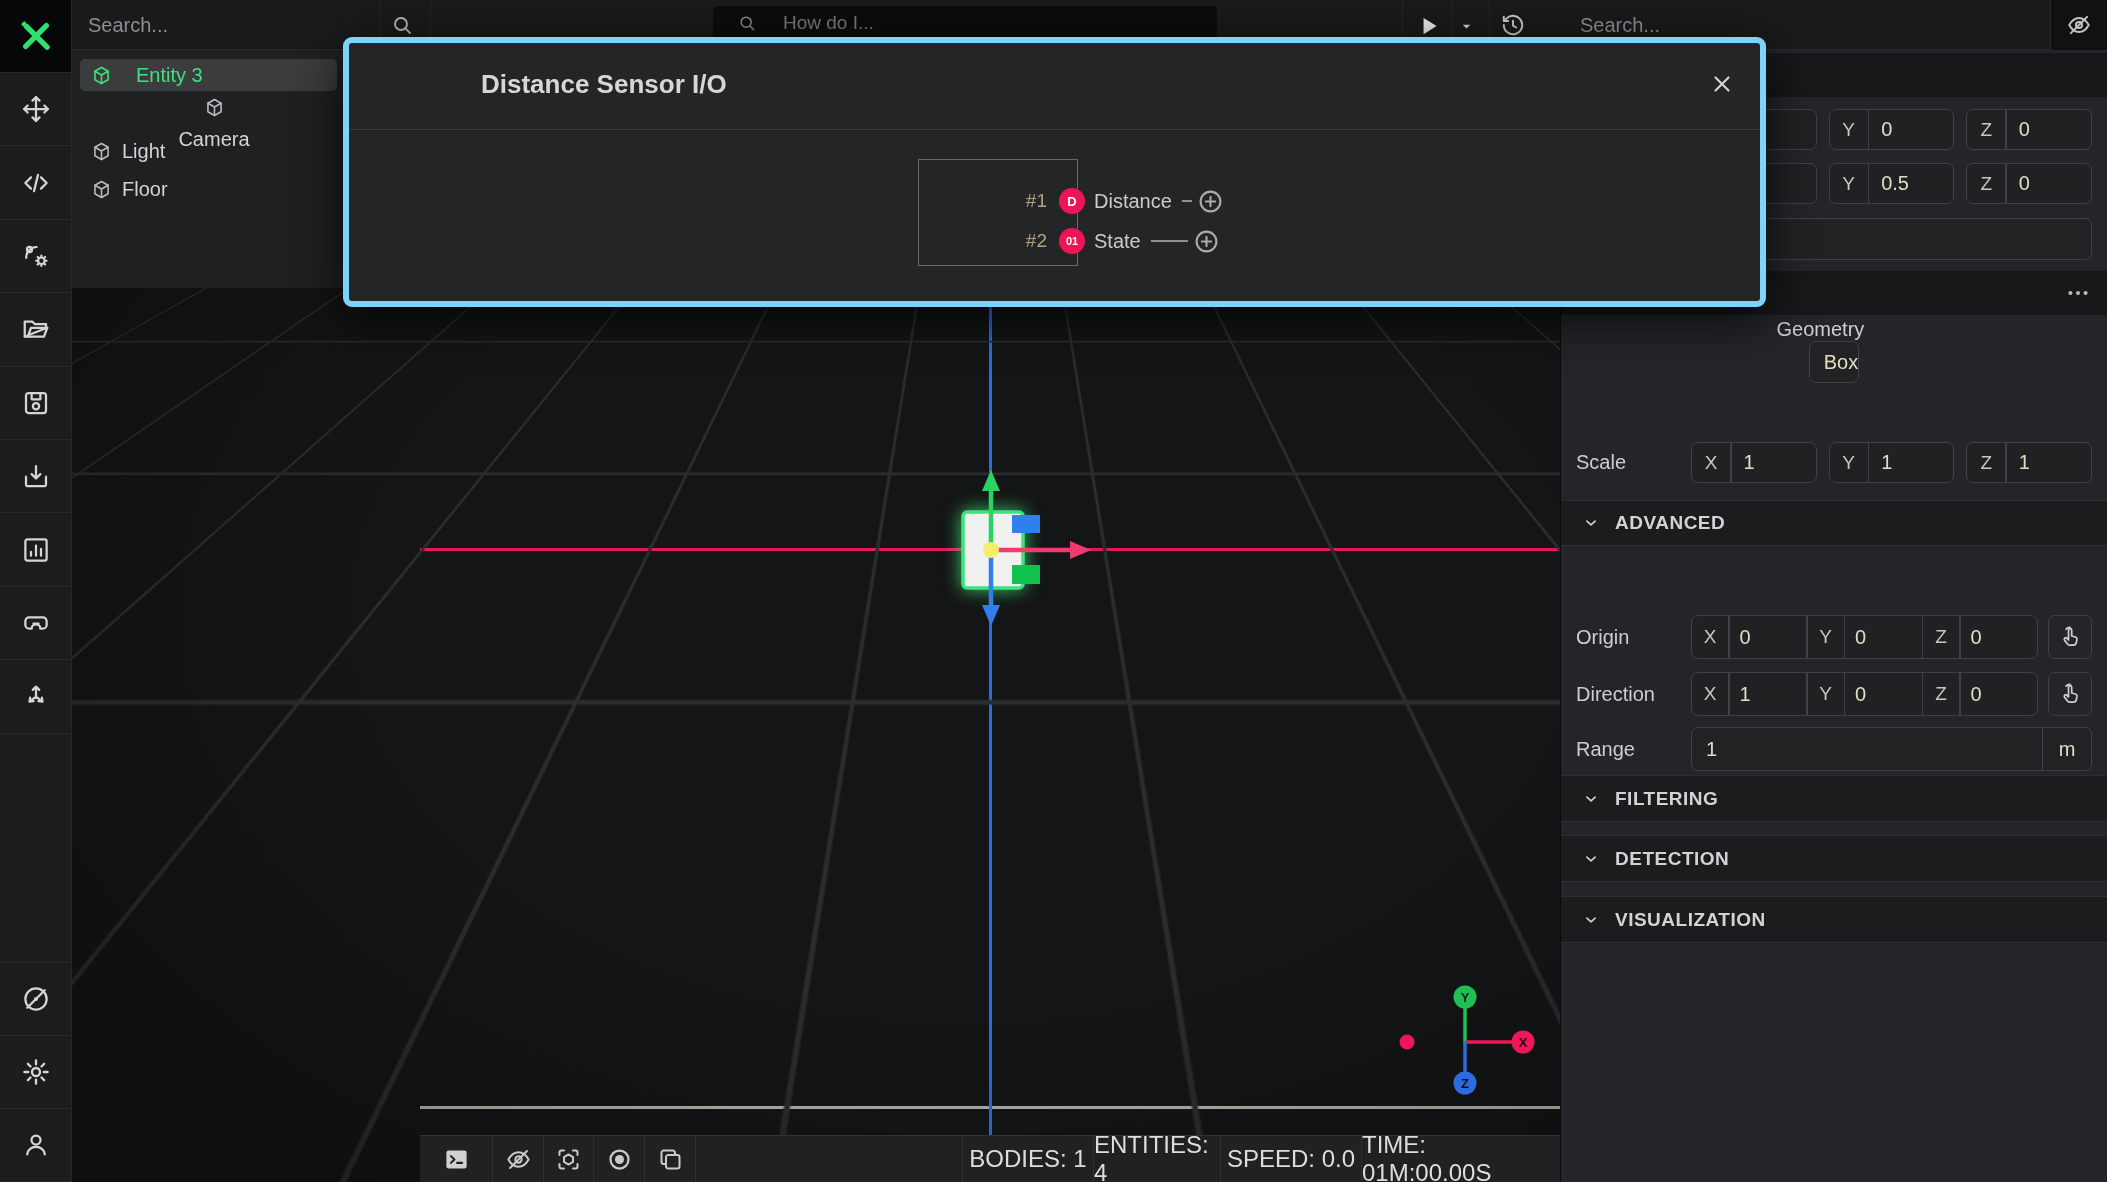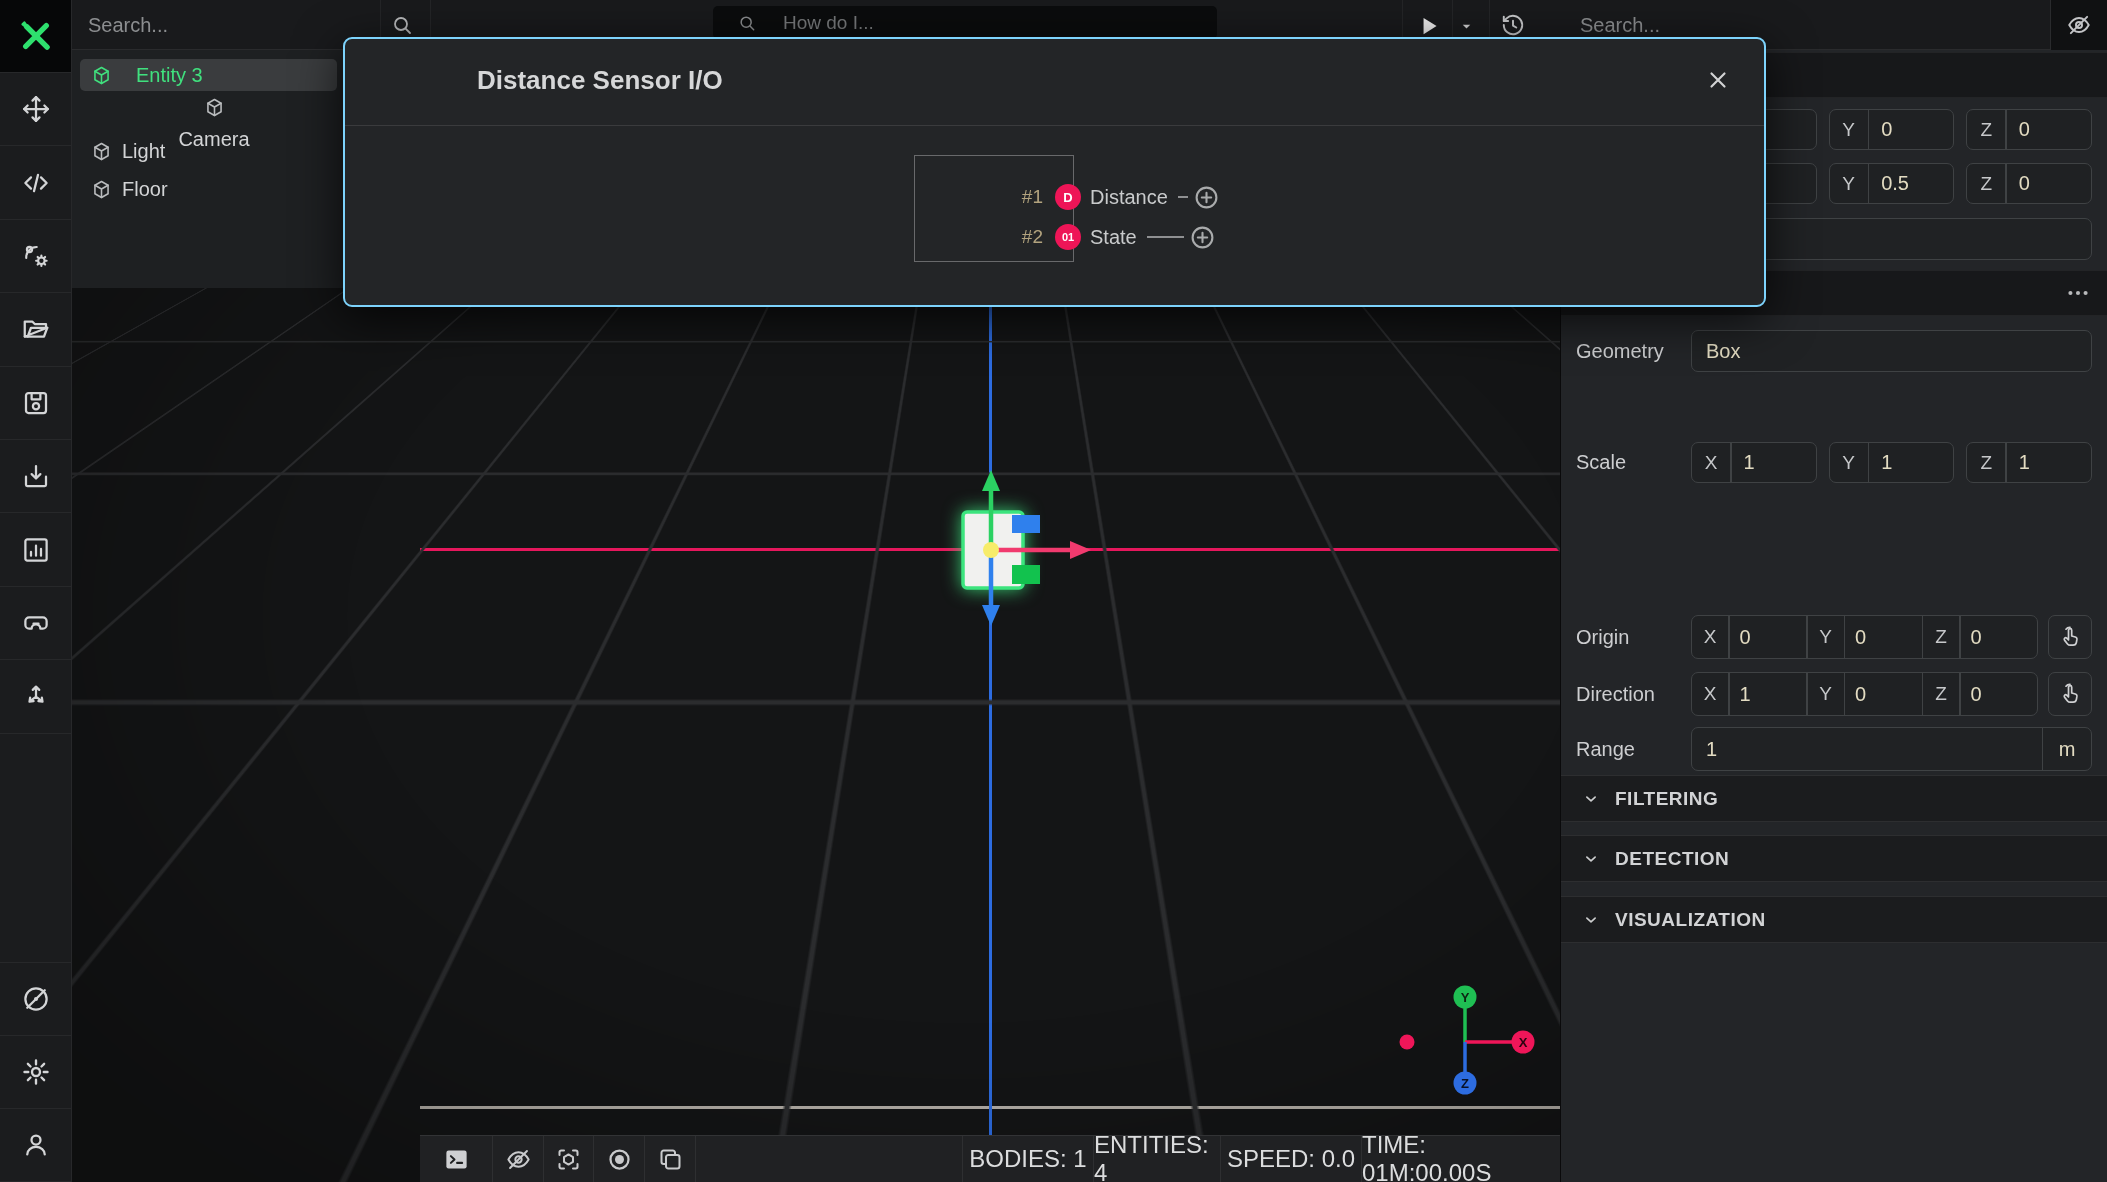--- a/index.html
+++ b/index.html
@@ -100,21 +100,21 @@
   .xyzgroup{flex:1;display:flex;align-items:center;border:1.5px solid #3f4244;border-radius:7px;
         height:44px;background:rgba(0,0,0,.10);overflow:hidden;}
   .xyzgroup .axl{width:36px;}
   .xyzgroup .gval{flex:1;padding-left:10px;color:#e3dcc2;font-size:20px;}
   .hbtn{width:44px;height:44px;border:1.5px solid #3f4244;border-radius:7px;margin-left:10px;
         display:flex;align-items:center;justify-content:center;color:#cfd0d2;flex:none;cursor:pointer;}
   .hbtn .icon{width:24px;height:24px;}
 
   
   .modal{position:absolute;left:343px;top:37px;width:1423px;height:270px;background:#232527;
-        border:2px solid #7dd3fc;border-radius:9px;z-index:10;
+        border:6px solid #7dd3fc;border-radius:9px;z-index:10;
         box-shadow:0 12px 48px rgba(0,0,0,.75);}
   .mtitle{position:absolute;left:132px;top:26px;font-size:26px;font-weight:600;color:#d6d7d8;}
   .mclose{position:absolute;left:1360px;top:28px;width:26px;height:26px;color:#d2d3d4;cursor:pointer;}
   .mdiv{position:absolute;left:0;right:0;top:86px;height:1px;background:#3a3b3d;}
   .nodebox{position:absolute;left:569px;top:116px;width:160px;height:107px;border:1.5px solid #68696b;}
   .port-row{position:absolute;left:662px;width:208px;height:36px;display:flex;align-items:center;}
   .pnum{width:36px;text-align:right;color:#b2a37e;font-size:19px;flex:none;}
   .pbadge{width:26px;height:26px;border-radius:50%;background:#ee1557;color:#fff;font-weight:bold;
         font-size:13px;display:flex;align-items:center;justify-content:center;margin-left:12px;flex:none;}
   .pbadge.small{font-size:11px;}
@@ -476,21 +476,21 @@
     <div class="band" style="top:220px;height:46px;background:#17181a;border-color:#232426;">
       <span class="dots icon">
           <svg viewBox="0 0 24 24">
             <circle cx="5" cy="12" r="1.9" fill="currentColor"></circle>
             <circle cx="12" cy="12" r="1.9" fill="currentColor"></circle>
             <circle cx="19" cy="12" r="1.9" fill="currentColor"></circle>
           </svg>
         </span>
     </div>
 
-    <div class="prow" style="top:280px;">
+    <div class="prow" style="top:268px;flex-direction:column;">
       <span class="plabel">Geometry</span>
       <div class="controls">
         <div class="wfield">
           <span class="fval">Box</span>
         </div>
       </div>
     </div>
 
 
     <div class="prow" style="top:392px;">
@@ -507,20 +507,28 @@
           <span class="fval">1</span>
         </div>
         <div class="xyzbox">
           <span class="axl">Z</span>
           <span class="vsep"></span>
           <span class="fval">1</span>
         </div>
       </div>
     </div>
 
+    <div class="band" style="top:450px;height:46px;">
+      <span class="chev icon">
+          <svg viewBox="0 0 24 24" fill="none" stroke="currentColor" stroke-width="2.2" stroke-linecap="round" stroke-linejoin="round">
+            <path d="M6.5 9.5l5.5 5 5.5-5"></path>
+          </svg>
+        </span>
+      <span class="blabel">ADVANCED</span>
+    </div>
 
 
     <div class="prow" style="top:565px;">
       <span class="plabel">Origin</span>
       <div class="controls" style="gap:0;">
         <div class="xyzgroup">
           <span class="axl">X</span>
             <span class="vsep"></span>
           <span class="gval">0</span>
             <span class="vsep"></span>

